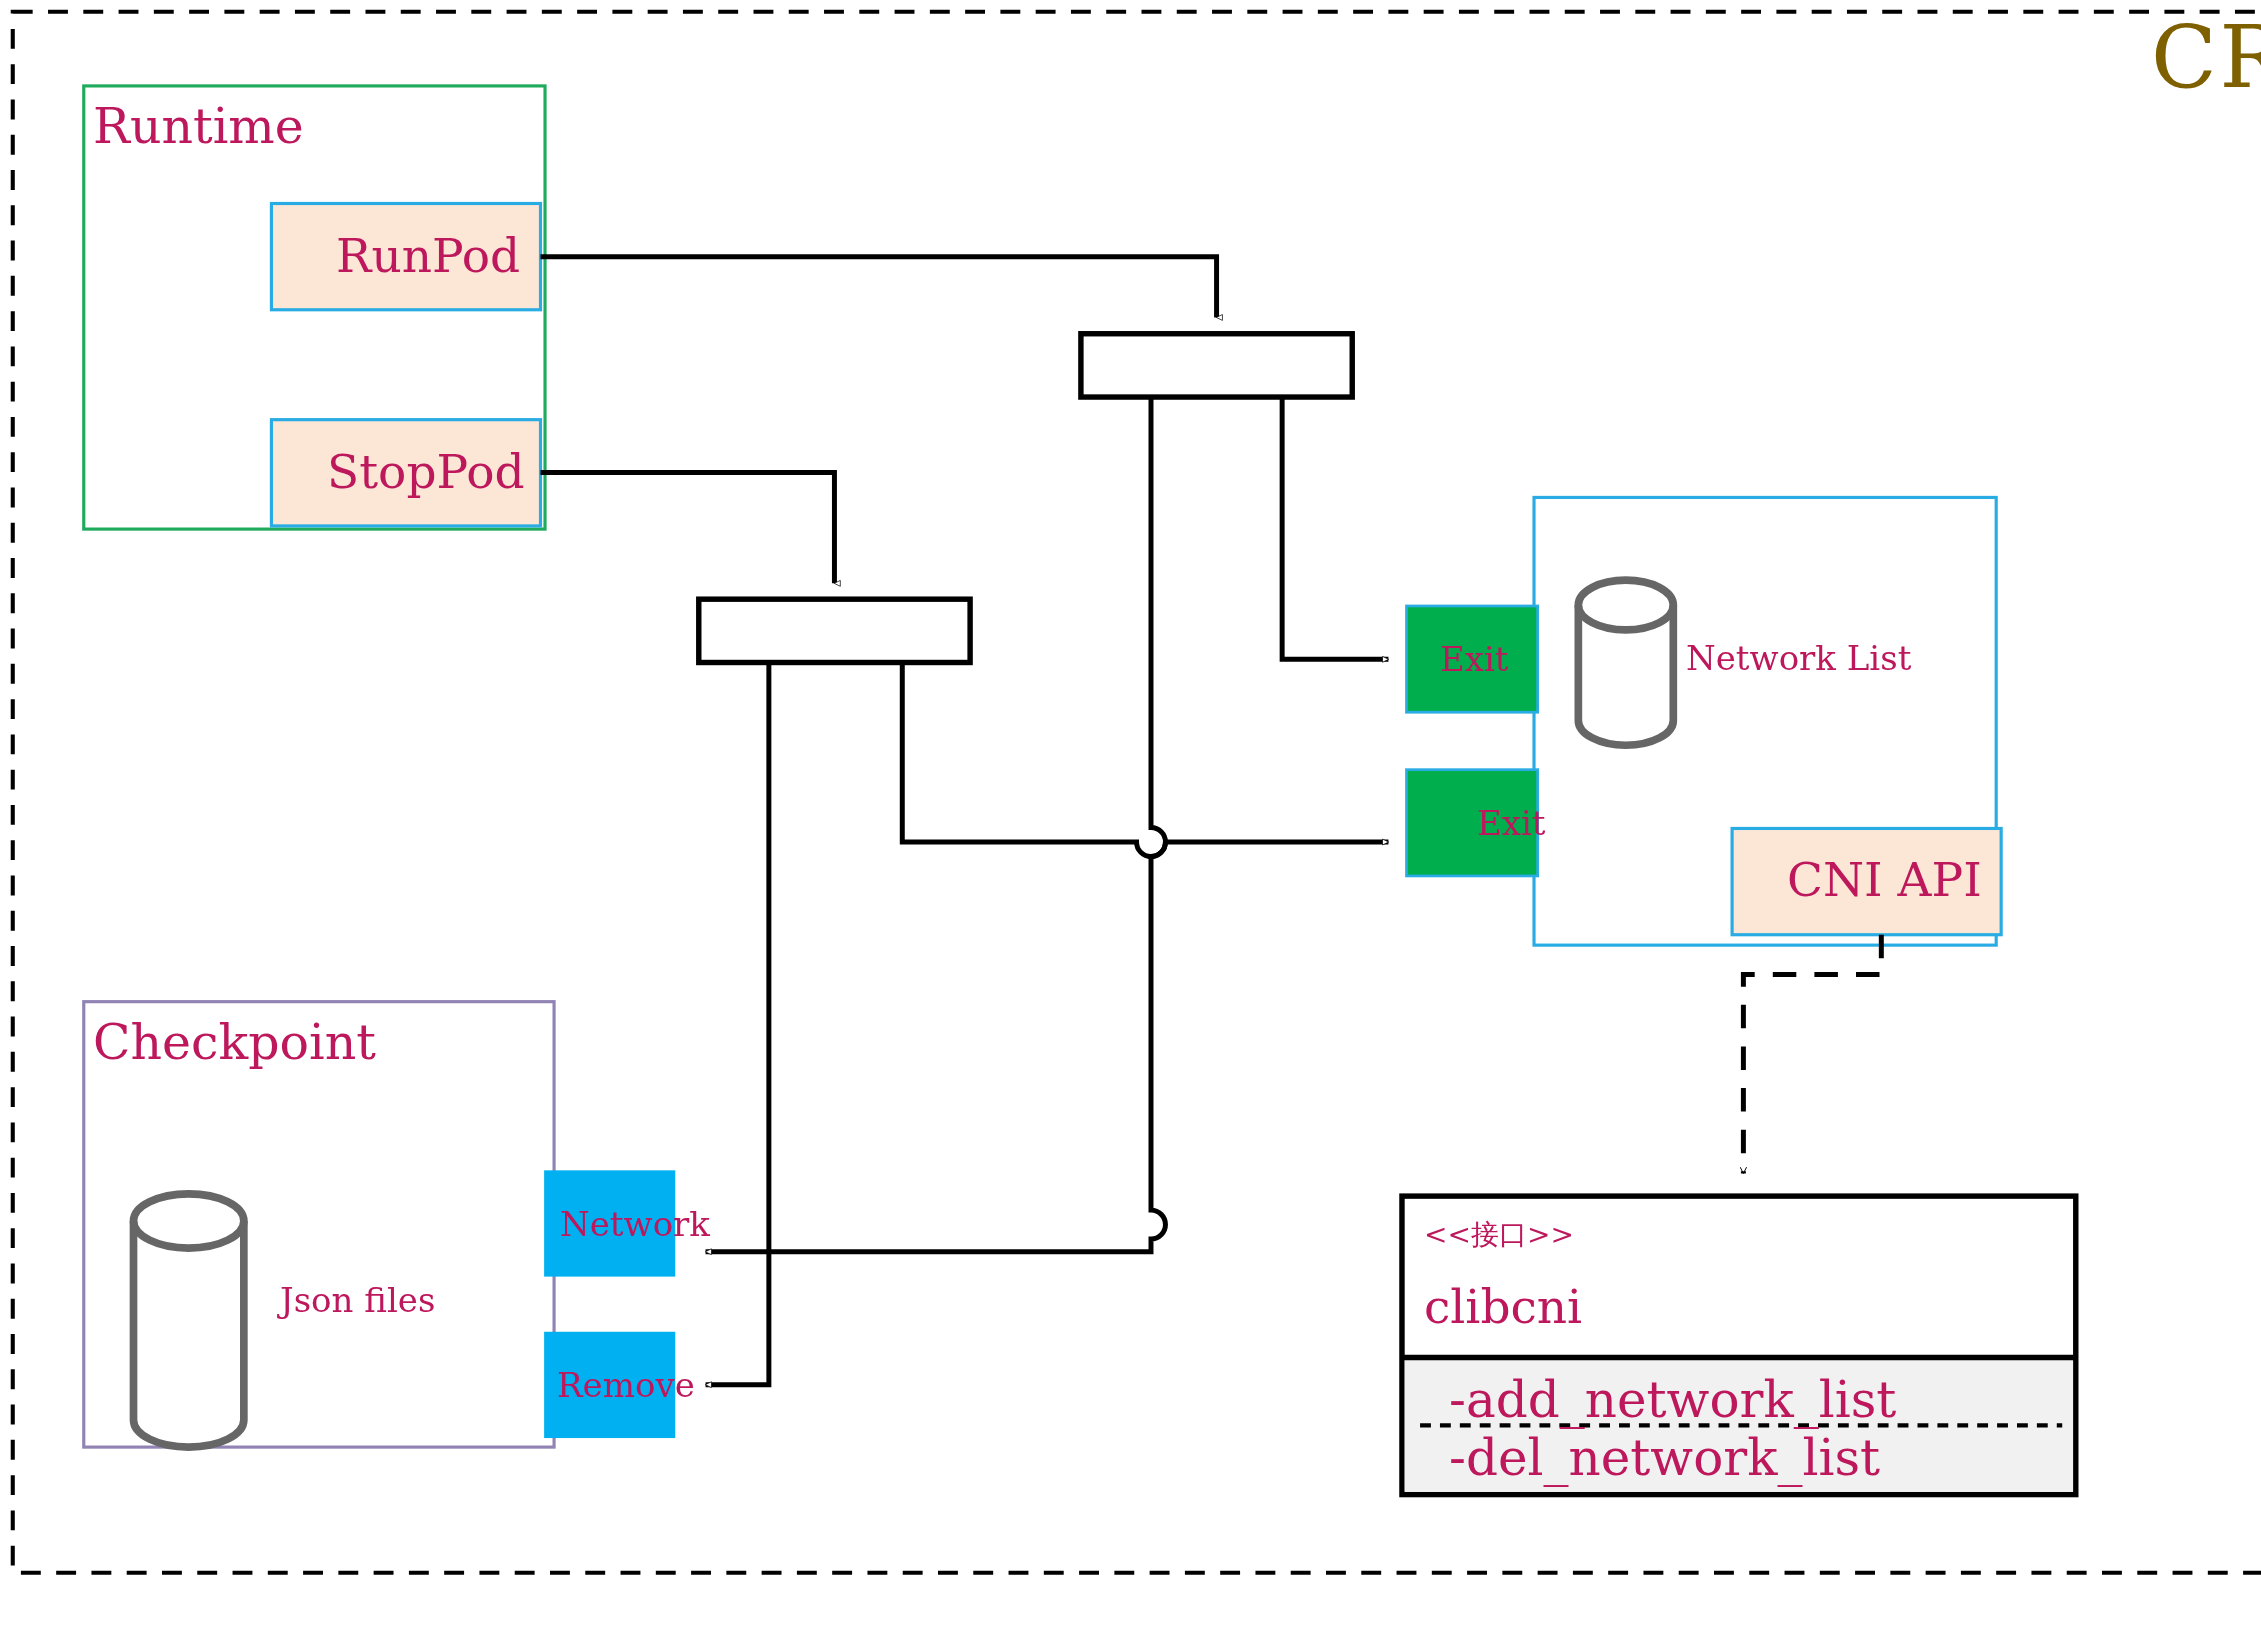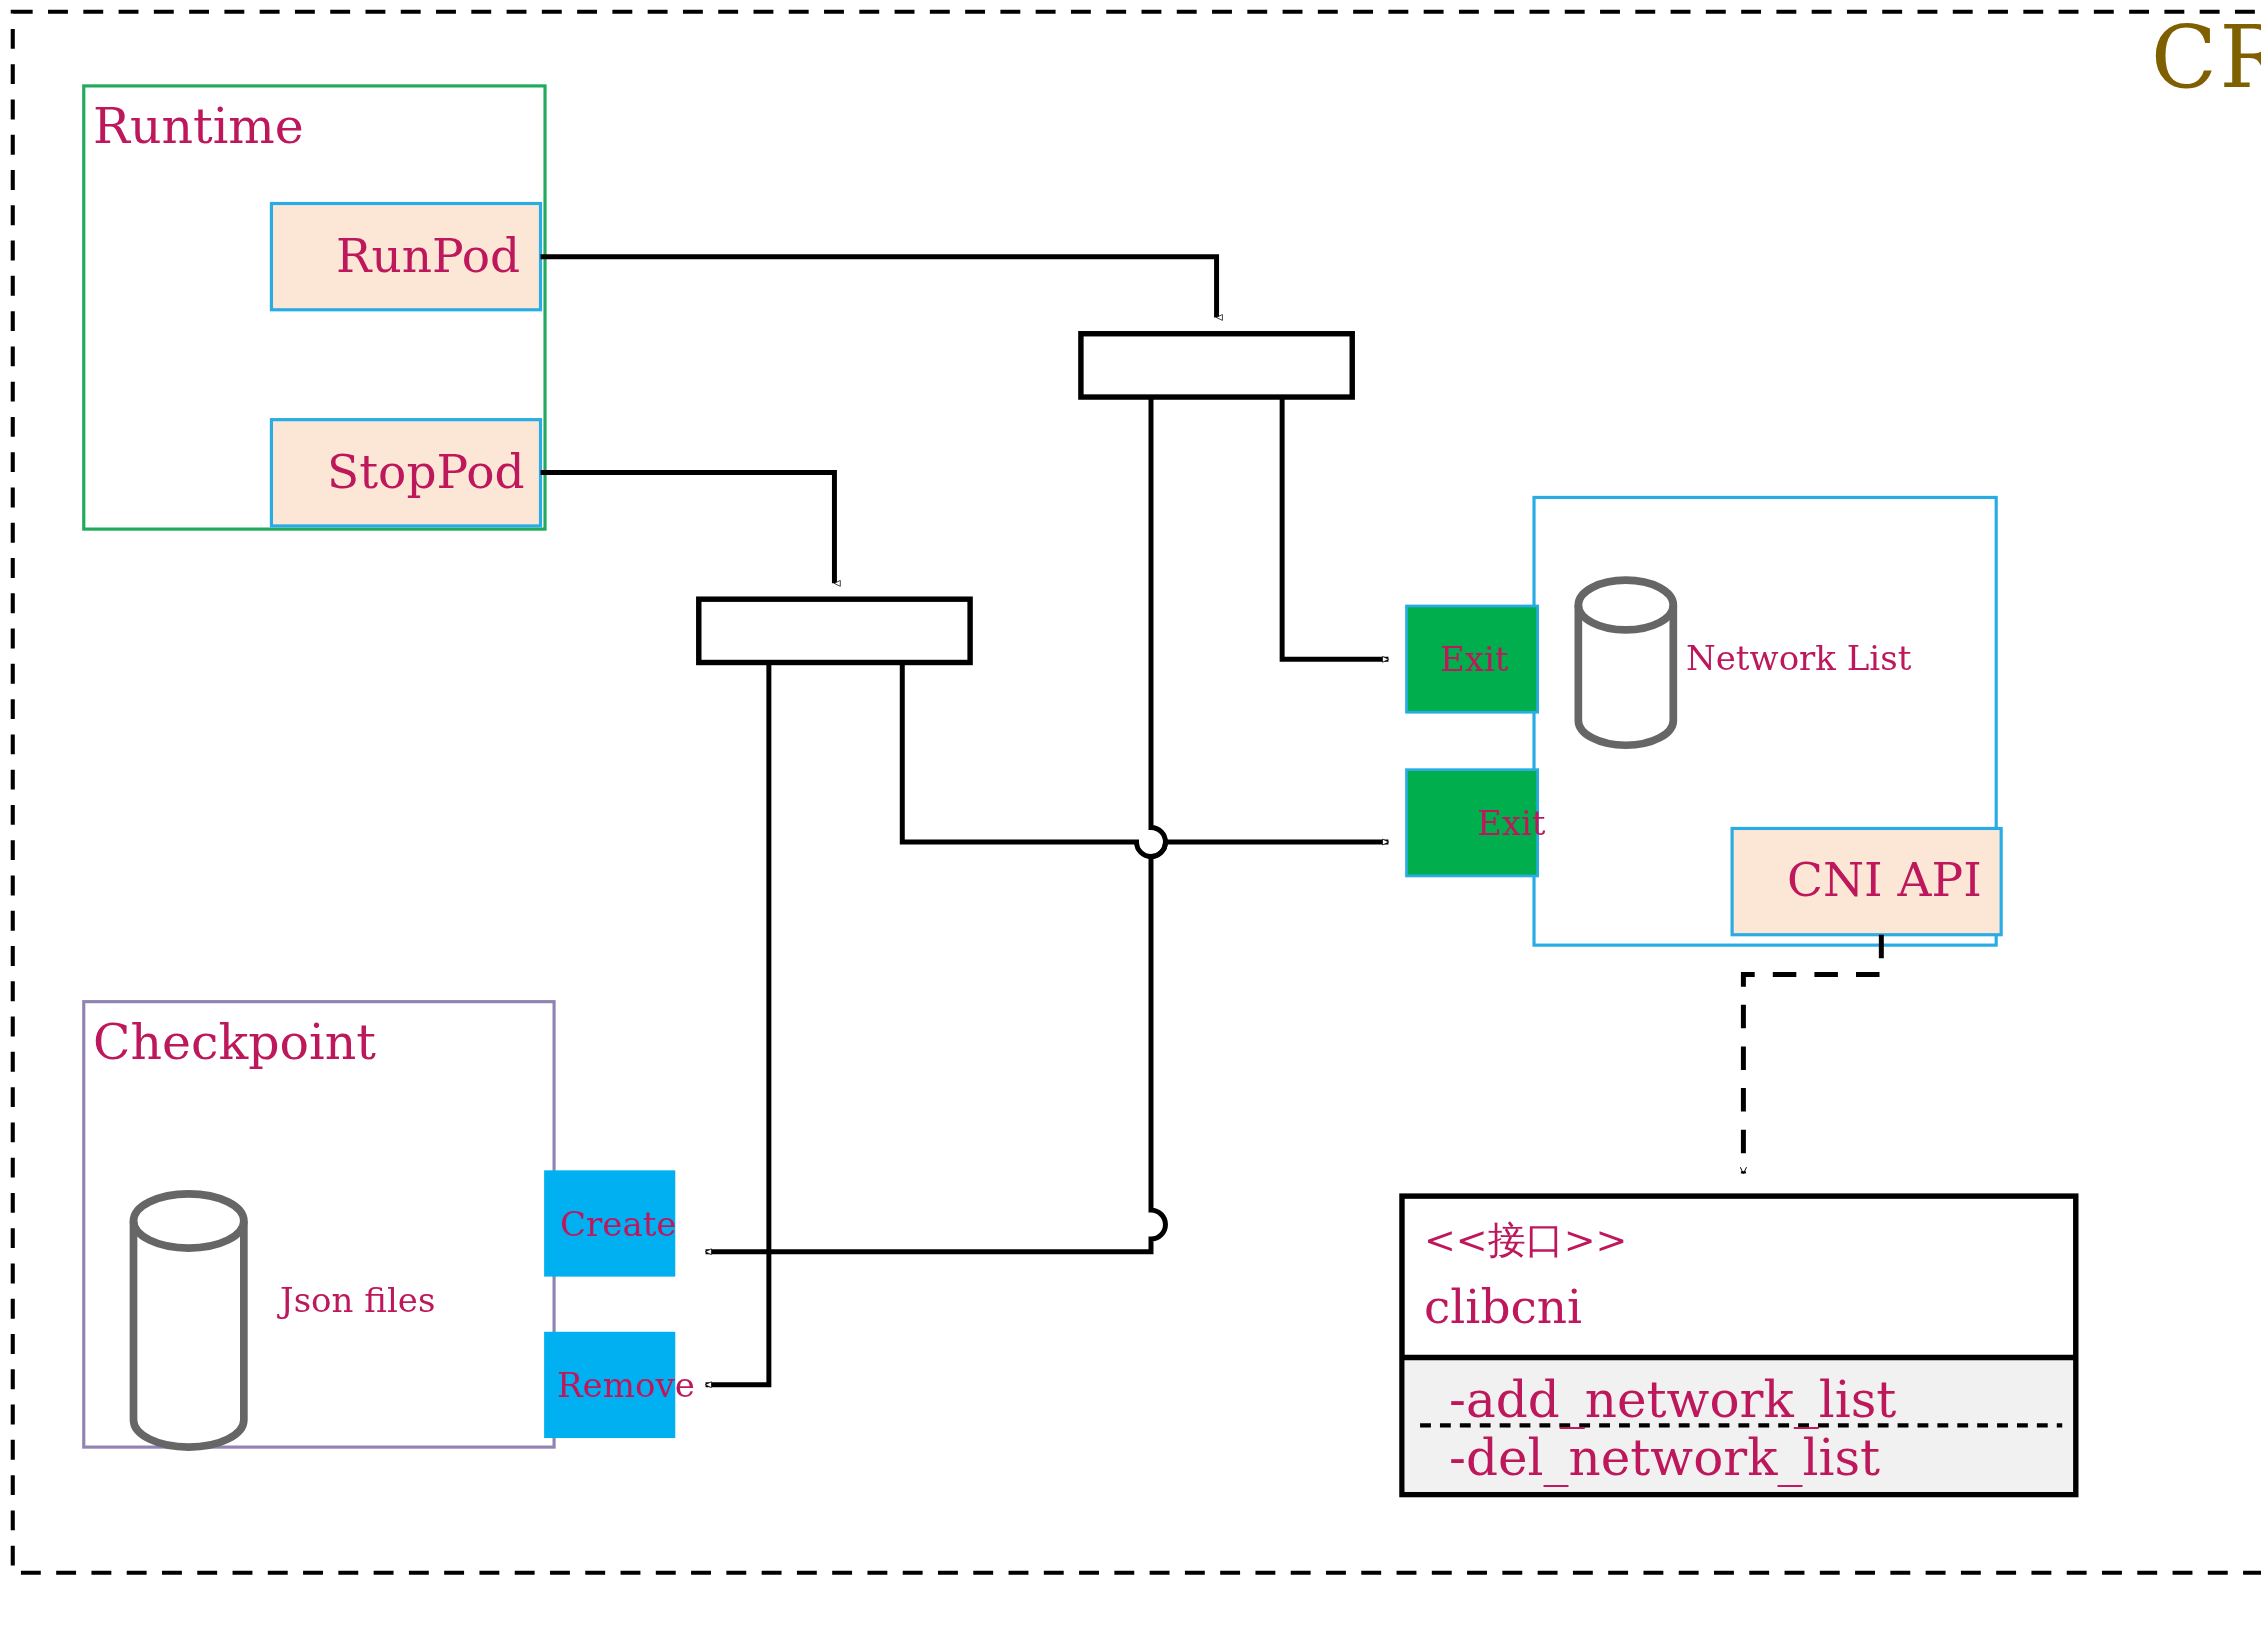--- a/index.html
+++ b/index.html
@@ -35,21 +35,21 @@
   }
   .t-title {
     font-size: 86px;
     color: #7f6000;
     letter-spacing: 2.7px;
   }
   .t-group {  font-size: 49px; }
   .t-node  {  font-size: 47px; }
   .t-small {  font-size:  34px; }
   .t-cyl   {  font-size:  34px; }
-  .t-iface {  font-size:  38px; text-align: center; }
+  .t-iface {  font-size:  28px; text-align: center; }
   .t-iname {  font-size: 47px; text-align: right; }
   .t-meth  {  font-size:  50px; }
 </style>
 </head>
 <body>
 
 <div id="canvas">
 
   <svg viewBox="0 0 5163 3631" xmlns="http://www.w3.org/2000/svg">
     <defs>
@@ -120,21 +120,21 @@
   <div class="lbl t-group" style="left:93px; top:102px;">Runtime</div>
 
   <div class="lbl t-node" style="left:336px; top:232px;">RunPod</div>
 
   <div class="lbl t-node" style="left:327px; top:448px;">StopPod</div>
 
   <div class="lbl t-group" style="left:93px; top:1018px;">Checkpoint</div>
 
   <div class="lbl t-cyl" style="left:280px; top:1283px;">Json files</div>
 
-  <div class="lbl t-small" style="left:560px; top:1207px;">Create</div>
+  <div class="lbl t-small" style="left:560px; top:1207px;">Network</div>
 
   <div class="lbl t-small" style="left:557px; top:1368px;">Remove</div>
 
 
   <div class="lbl t-cyl" style="left:1686px; top:641px;">Network List</div>
 
   <div class="lbl t-small" style="left:1440px; top:642px;">Exit</div>
 
   <div class="lbl t-small" style="left:1440px; top:806px;margin-left:37px;">Exit</div>
 

